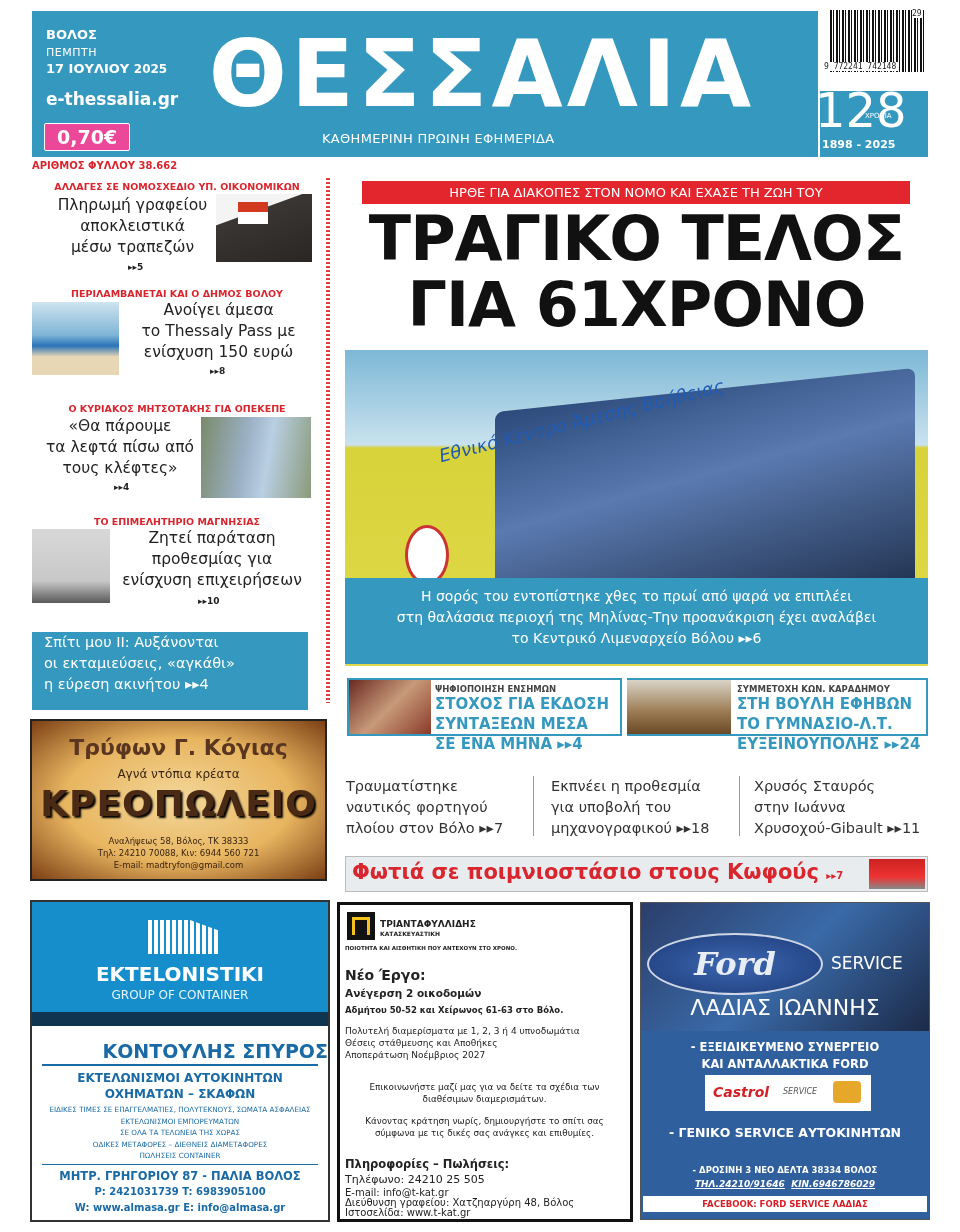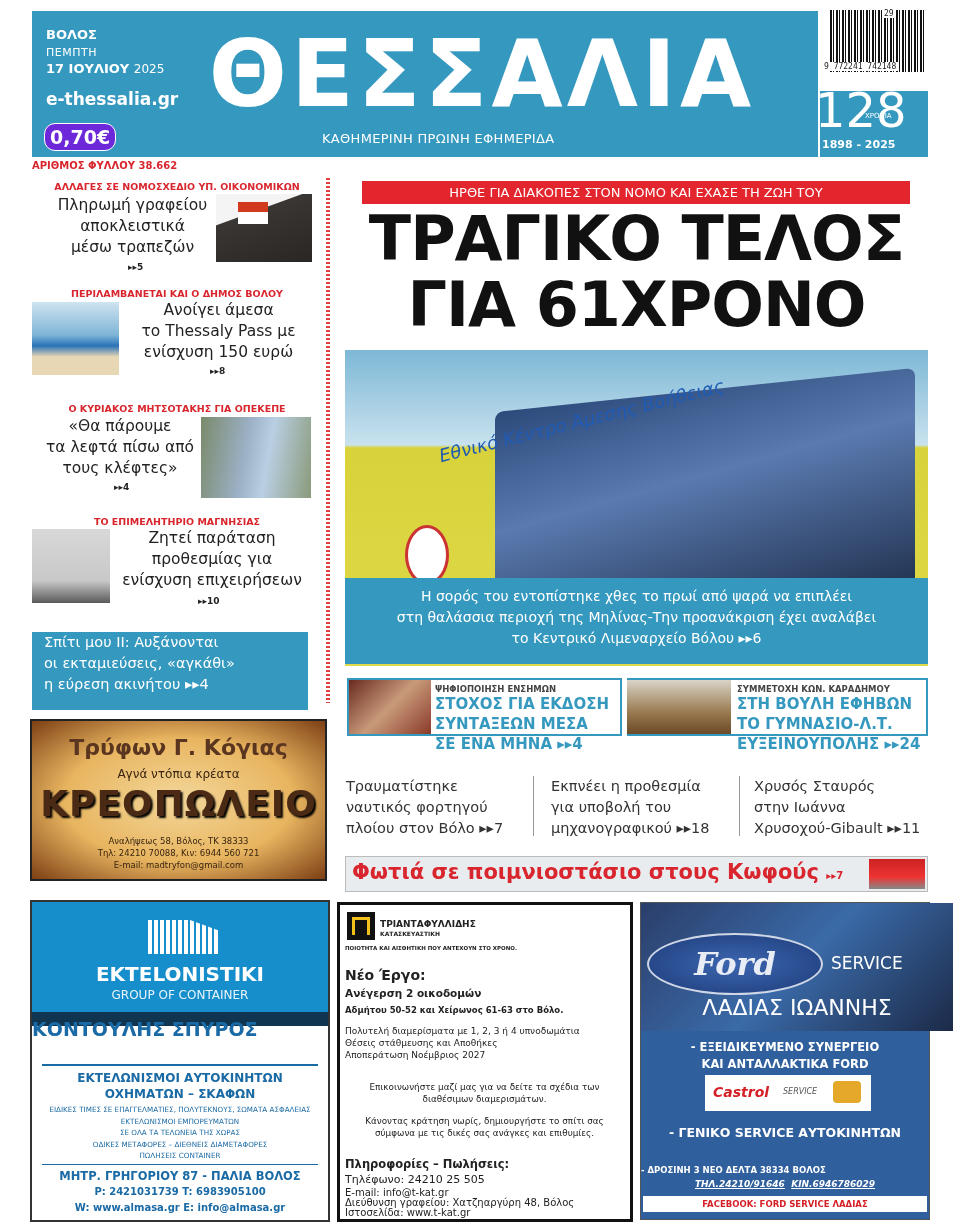--- a/index.html
+++ b/index.html
@@ -5,23 +5,23 @@
 *{box-sizing:border-box;margin:0;padding:0}
 body{width:960px;height:1232px;background:#fff;font-family:"DejaVu Sans",sans-serif;position:relative;overflow:hidden;color:#222}
 .abs{position:absolute}
 
 .mast{position:absolute;left:32px;top:11px;width:896px;height:146px}
 .mast-main{position:absolute;left:0;top:0;width:786px;height:146px;background:#3598bf}
 .mast-right{position:absolute;left:788px;top:80px;width:108px;height:66px;background:#3598bf}
 .city{position:absolute;left:14px;top:16px;color:#fff;font-weight:bold;font-size:13px}
 .day{position:absolute;left:14px;top:35px;color:#fff;font-size:11px;letter-spacing:.5px}
 .date{position:absolute;left:14px;top:50px;color:#fff;font-weight:bold;font-size:13px}
-.date span{font-weight:normal;font-size:12px}
+.date span{font-weight:bold;font-size:12px}
 .site{position:absolute;left:14px;top:78px;color:#fff;font-weight:bold;font-size:17px}
-.price{position:absolute;left:12px;top:112px;background:#6d28d9;color:#fff;font-weight:bold;font-size:19px;border-radius:11px;padding:2px 5px;border:1px solid #fff}
+.price{position:absolute;left:12px;top:112px;background:#ec4899;color:#fff;font-weight:bold;font-size:19px;border-radius:2px;padding:2px 12px;border:1px solid #fff}
 .logo{position:absolute;left:170px;top:14px;width:560px;text-align:center;color:#fff;font-family:"DejaVu Sans",sans-serif;font-weight:bold;font-size:92px;letter-spacing:4px;line-height:100px}
 .tagline{position:absolute;left:290px;top:120px;color:#fff;font-size:13px;letter-spacing:.3px}
 .barcode{position:absolute;left:830px;top:10px;width:96px;height:62px;background:repeating-linear-gradient(90deg,#111 0 2px,#fff 2px 3px,#111 3px 4px,#fff 4px 6px)}
 .barnum{position:absolute;left:822px;top:62px;font-size:8px;background:#fff;padding:0 2px;font-family:"DejaVu Sans Mono",monospace}
 .yrs{position:absolute;left:815px;top:84px;color:#fff;font-size:48px;font-weight:normal;line-height:52px}
 .xronia{position:absolute;left:865px;top:112px;color:#fff;font-size:7px}
 .years-range{position:absolute;left:822px;top:138px;color:#fff;font-size:11px;font-weight:bold}
 .issue{position:absolute;left:32px;top:160px;color:#d9262e;font-size:10px;font-weight:bold}
 
 .divider-red{position:absolute;left:326px;top:178px;width:4px;height:525px;background:repeating-linear-gradient(180deg,#e03c3c 0 2px,#fff 2px 4px)}
@@ -60,21 +60,21 @@
     <div class="date"><span style="font-weight:bold;font-size:13px">17 ΙΟΥΛΙΟΥ</span> <span>2025</span></div>
     <div class="site">e-thessalia.gr</div>
     <div class="price">0,70€</div>
     <div class="logo">ΘΕΣΣΑΛΙΑ</div>
     <div class="tagline">ΚΑΘΗΜΕΡΙΝΗ ΠΡΩΙΝΗ ΕΦΗΜΕΡΙΔΑ</div>
   </div>
   <div class="mast-right"></div>
 </div>
 <div class="barcode"></div>
 <div class="barnum">9 772241 742148</div>
-<div class="abs" style="left:884px;top:9px;font-size:8px;background:#fff;font-family:'DejaVu Sans Mono',monospace">29</div>
+<div class="abs" style="left:912px;top:9px;font-size:8px;background:#fff;font-family:'DejaVu Sans Mono',monospace">29</div>
 <div class="yrs">128</div>
 <div class="xronia">ΧΡΟΝΙΑ</div>
 <div class="years-range">1898 - 2025</div>
 <div class="issue">ΑΡΙΘΜΟΣ ΦΥΛΛΟΥ 38.662</div>
 
 <div class="divider-red"></div>
 
 <div class="kicker" style="left:32px;top:181px;width:290px">ΑΛΛΑΓΕΣ ΣΕ ΝΟΜΟΣΧΕΔΙΟ ΥΠ. ΟΙΚΟΝΟΜΙΚΩΝ</div>
 <div class="lhead" style="left:50px;top:195px;width:165px">
   <div>Πληρωμή γραφείου</div>
@@ -188,21 +188,21 @@
   </div>
 </div>
 
 <div class="ad ekt">
   <div style="position:absolute;left:0;top:0;width:296px;height:110px;background:#168ecc">
     <div style="position:absolute;left:116px;top:18px;width:70px;height:34px;background:repeating-linear-gradient(90deg,#fff 0 4px,#168ecc 4px 6px);clip-path:polygon(0 0,60% 0,100% 30%,100% 100%,0 100%)"></div>
     <div style="position:absolute;left:0;top:60px;width:100%;text-align:center;color:#fff;font-weight:bold;font-size:20px">EKTELONISTIKI</div>
     <div style="position:absolute;left:0;top:86px;width:100%;text-align:center;color:#e8f4fb;font-size:12px">GROUP OF CONTAINER</div>
   </div>
   <div style="position:absolute;left:0;top:110px;width:296px;height:14px;background:#0f3550"></div>
-  <div style="position:absolute;left:0;top:116px;width:100%;text-align:left;color:#1a6aa5;font-weight:bold;font-size:19px">ΚΟΝΤΟΥΛΗΣ ΣΠΥΡΟΣ</div>
+  <div style="position:absolute;left:0;top:138px;width:100%;text-align:right;color:#1a6aa5;font-weight:bold;font-size:19px">ΚΟΝΤΟΥΛΗΣ ΣΠΥΡΟΣ</div>
   <div style="position:absolute;left:10px;top:162px;width:276px;height:2px;background:#1a6aa5"></div>
   <div style="position:absolute;left:0;top:168px;width:100%;text-align:center;color:#1a6aa5;font-weight:bold;font-size:12px;line-height:16px">
     <div>ΕΚΤΕΛΩΝΙΣΜΟΙ ΑΥΤΟΚΙΝΗΤΩΝ</div>
     <div>ΟΧΗΜΑΤΩΝ – ΣΚΑΦΩΝ</div>
   </div>
   <div style="position:absolute;left:0;top:202px;width:100%;text-align:center;color:#1a6aa5;font-size:7.2px;line-height:11.5px">
     <div>ΕΙΔΙΚΕΣ ΤΙΜΕΣ ΣΕ ΕΠΑΓΓΕΛΜΑΤΙΕΣ, ΠΟΛΥΤΕΚΝΟΥΣ, ΣΩΜΑΤΑ ΑΣΦΑΛΕΙΑΣ</div>
     <div>ΕΚΤΕΛΩΝΙΣΜΟΙ ΕΜΠΟΡΕΥΜΑΤΩΝ</div>
     <div>ΣΕ ΟΛΑ ΤΑ ΤΕΛΩΝΕΙΑ ΤΗΣ ΧΩΡΑΣ</div>
     <div>ΟΔΙΚΕΣ ΜΕΤΑΦΟΡΕΣ – ΔΙΕΘΝΕΙΣ ΔΙΑΜΕΤΑΦΟΡΕΣ</div>
@@ -236,35 +236,35 @@
   <div style="position:absolute;left:5px;top:252px;font-weight:bold;font-size:11.5px">Πληροφορίες – Πωλήσεις:</div>
   <div style="position:absolute;left:5px;top:268px;font-size:11px">Τηλέφωνο: 24210 25 505</div>
   <div style="position:absolute;left:5px;top:283px;font-size:10px;line-height:10px">
     <div>E-mail: info@t-kat.gr</div>
     <div>Διεύθυνση γραφείου: Χατζηαργύρη 48, Βόλος</div>
     <div>Ιστοσελίδα: www.t-kat.gr</div>
   </div>
 </div>
 
 <div class="ad ford">
-  <div style="position:absolute;left:0;top:0;width:312px;height:128px;background:linear-gradient(135deg,#2b3e6a 0%,#3a6aa8 50%,#1c2a48 100%)">
+  <div style="position:absolute;left:0;top:0;width:288px;height:128px;background:linear-gradient(135deg,#2b3e6a 0%,#3a6aa8 50%,#1c2a48 100%)">
     <div style="position:absolute;left:6px;top:30px;width:176px;height:62px;border-radius:50%;background:radial-gradient(ellipse,#3d66b0 0%,#1d3c7a 100%);border:2px solid #cfd7e6">
       <div style="position:absolute;left:0;top:10px;width:100%;text-align:center;color:#e8edf5;font-style:italic;font-weight:bold;font-family:'DejaVu Serif',serif;font-size:32px">Ford</div>
     </div>
     <div style="position:absolute;left:190px;top:50px;color:#fff;font-size:17px">SERVICE</div>
     <div style="position:absolute;left:0;top:92px;width:100%;text-align:center;color:#fff;font-size:22px">ΛΑΔΙΑΣ ΙΩΑΝΝΗΣ</div>
   </div>
   <div style="position:absolute;left:0;top:136px;width:100%;text-align:center;color:#fff;font-weight:bold;font-size:11.5px;line-height:17px">
     <div>- ΕΞΕΙΔΙΚΕΥΜΕΝΟ ΣΥΝΕΡΓΕΙΟ</div>
     <div>ΚΑΙ ΑΝΤΑΛΛΑΚΤΙΚΑ FORD</div>
   </div>
   <div style="position:absolute;left:64px;top:172px;width:166px;height:36px;background:#fff">
     <span style="position:absolute;left:8px;top:9px;color:#d41f27;font-weight:bold;font-style:italic;font-size:14px">Castrol</span>
     <span style="position:absolute;left:78px;top:12px;color:#555;font-style:italic;font-size:8px">SERVICE</span>
     <span style="position:absolute;left:128px;top:6px;width:28px;height:22px;background:#e5a82a;border-radius:4px"></span>
   </div>
   <div style="position:absolute;left:0;top:222px;width:100%;text-align:center;color:#fff;font-weight:bold;font-size:12.5px">- ΓΕΝΙΚΟ SERVICE ΑΥΤΟΚΙΝΗΤΩΝ</div>
-  <div style="position:absolute;left:0;top:262px;width:100%;text-align:left;color:#fff;font-weight:bold;font-size:8.5px">- ΔΡΟΣΙΝΗ 3 ΝΕΟ ΔΕΛΤΑ 38334 ΒΟΛΟΣ</div>
+  <div style="position:absolute;left:0;top:262px;width:100%;text-align:center;color:#fff;font-weight:bold;font-size:8.5px">- ΔΡΟΣΙΝΗ 3 ΝΕΟ ΔΕΛΤΑ 38334 ΒΟΛΟΣ</div>
   <div style="position:absolute;left:0;top:276px;width:100%;text-align:center;color:#fff;font-weight:bold;font-size:9px;font-style:italic">
     <span class="u">ΤΗΛ.24210/91646</span>&nbsp;&nbsp;<span class="u">ΚΙΝ.6946786029</span>
   </div>
   <div style="position:absolute;left:2px;top:293px;width:284px;height:16px;background:#fff;text-align:center;color:#d41f27;font-weight:bold;font-size:8.5px;line-height:16px">FACEBOOK: FORD SERVICE ΛΑΔΙΑΣ</div>
 </div>
 
 </body></html>

